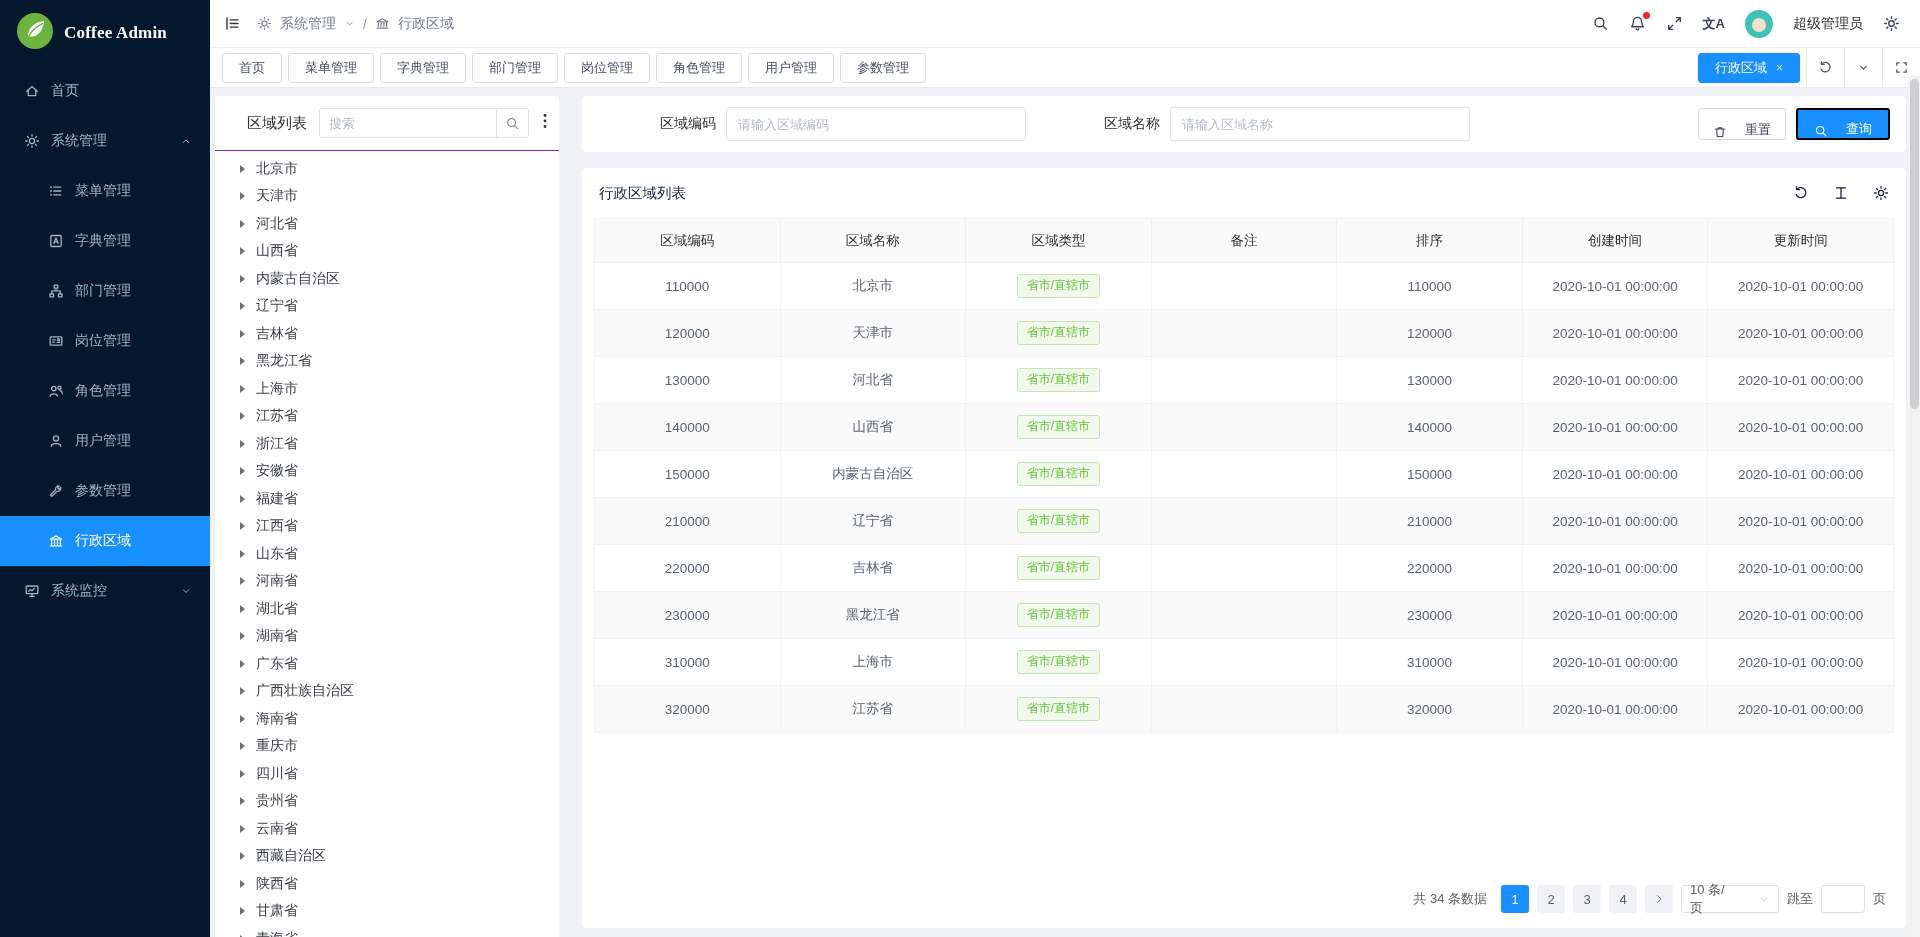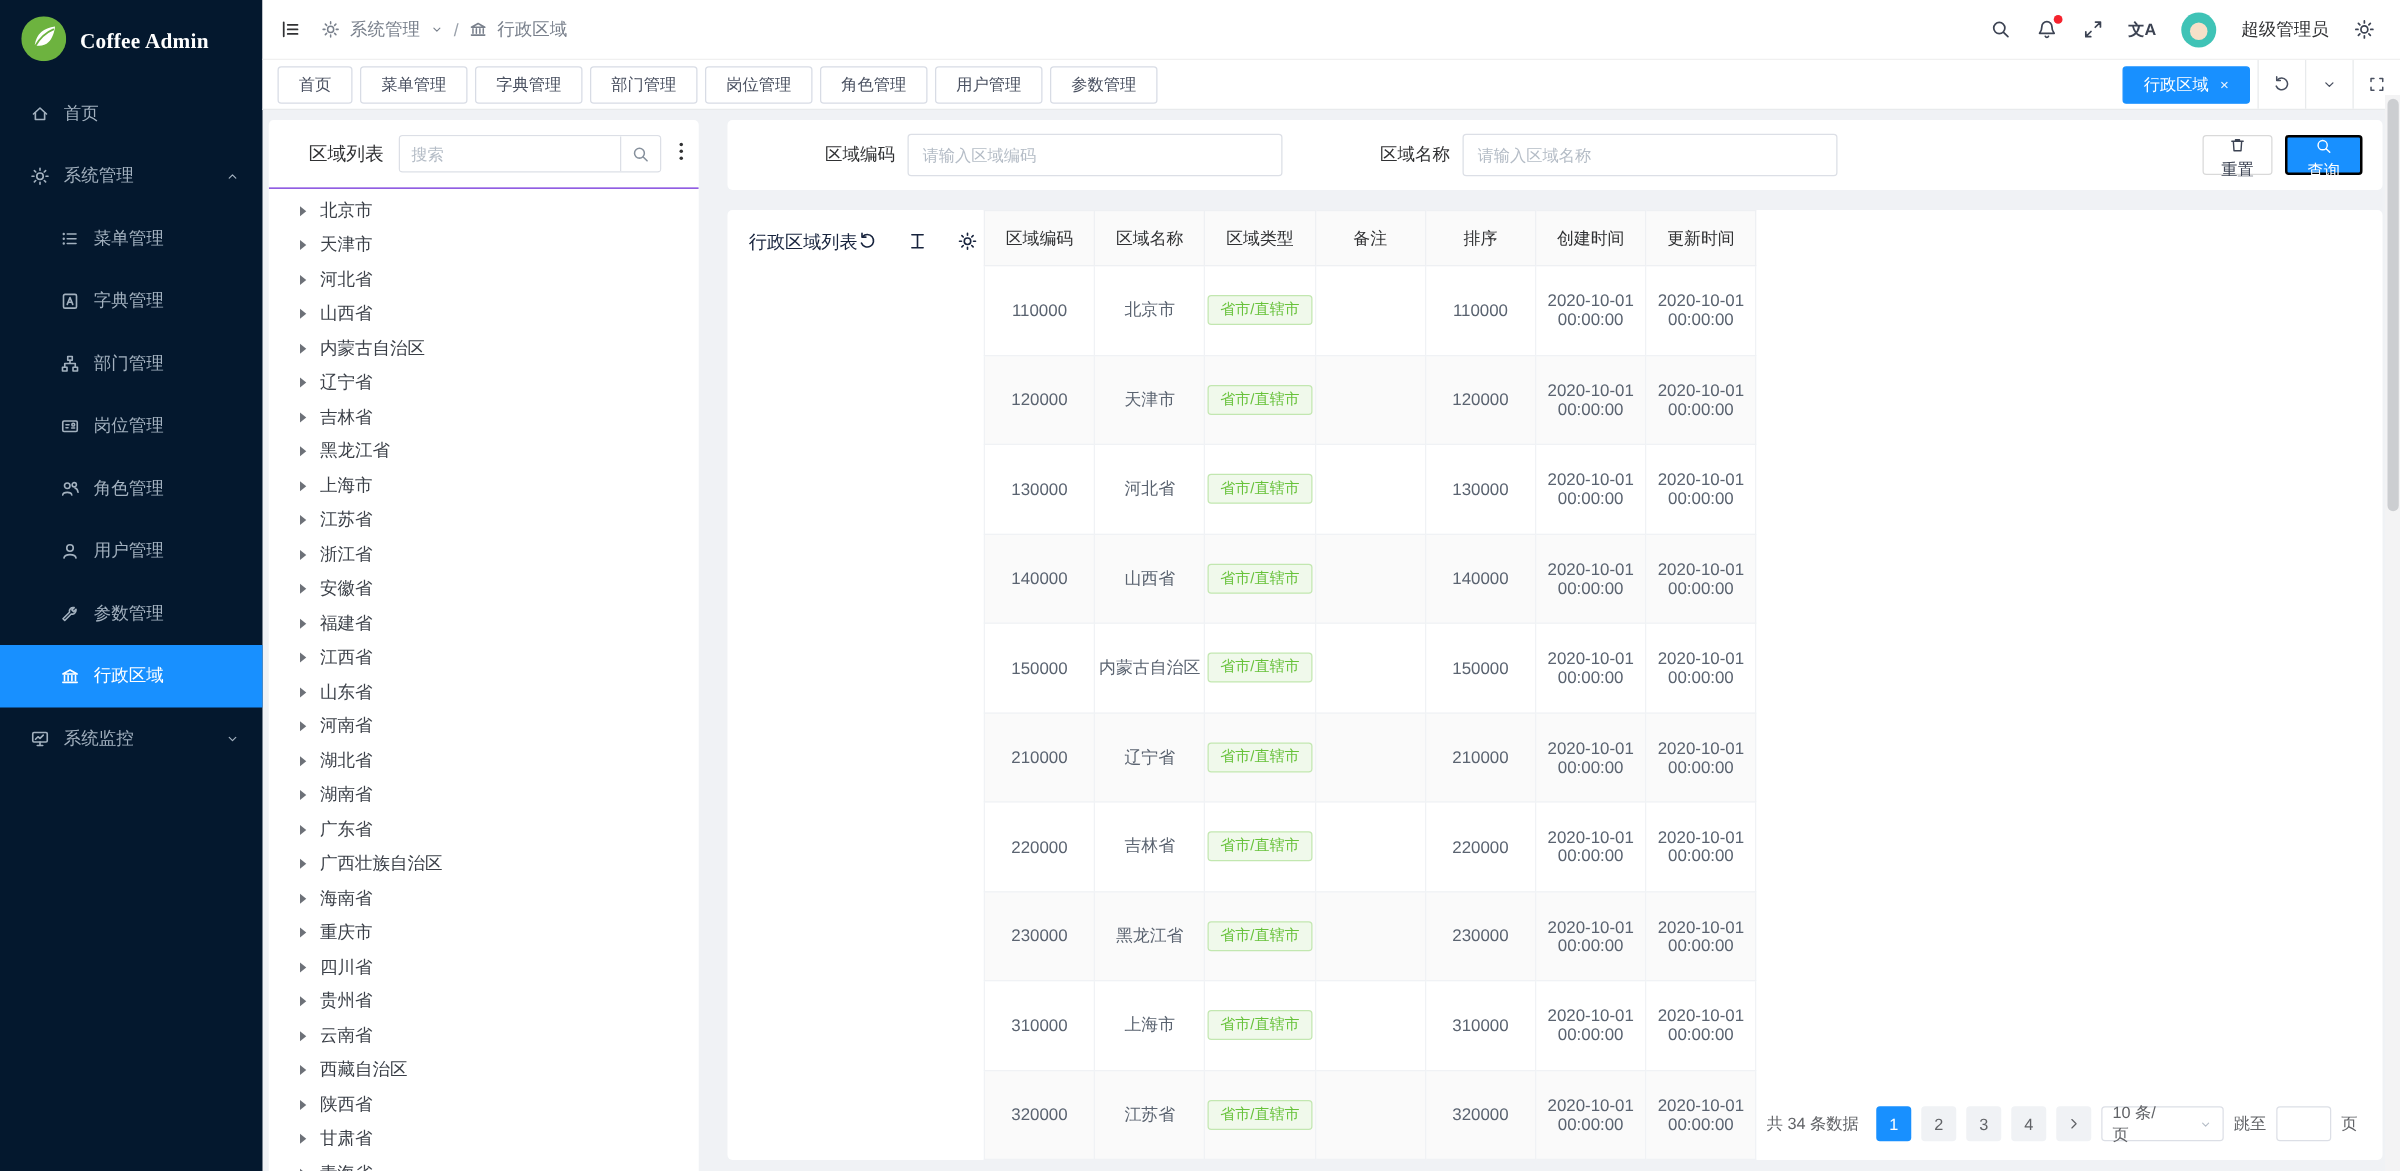--- a/index.html
+++ b/index.html
@@ -57,25 +57,25 @@
   .tri { width:0; height:0; border-left:5px solid #6d7178; border-top:4px solid transparent; border-bottom:4px solid transparent; flex-shrink:0; }
 
   
   .right-col { flex:1; min-width:0; align-self:stretch; display:flex; flex-direction:column; gap:16px; }
 
   .filter-card { background:#fff; border-radius:4px; height:56px; flex-shrink:0; display:flex; align-items:center; padding:0 16px; }
   .f-group { display:flex; align-items:center; }
   .f-label { font-size:14px; color:#303133; margin-right:10px; white-space:nowrap; }
   .f-input { width:300px; height:34px; border:1px solid #dcdfe6; border-radius:3px; padding:0 11px; font-size:13px; color:#606266; outline:none; }
   .f-input::placeholder { color:#b4bcc6; }
-  .btn { height:32px; border-radius:3px; font-size:13px; display:flex; align-items:center; gap:4px; cursor:pointer;flex-direction:column; }
+  .btn { height:32px; border-radius:3px; font-size:13px; display:flex; align-items:flex-end; gap:18px; cursor:pointer; }
   .btn-reset { margin-left:auto; padding:0 14px; border:1px solid #d9d9d9; background:#fff; color:#3c4353; }
   .btn-primary { margin-left:10px; padding:0 16px; border:2px solid #000000; background:#1890ff; color:#fff; }
 
-  .table-card { flex:1; min-height:0; background:#fff; border-radius:4px; display:flex; flex-direction:row; padding:0 12px; }
+  .table-card { flex:1; min-height:0; background:#fff; border-radius:4px; display:flex; flex-direction:column; padding:0 12px; }
   .card-head { height:50px; flex-shrink:0; display:flex; align-items:center; padding:0 5px; }
   .card-title { font-size:14.5px; color:#17233d; }
   .card-tools { margin-left:auto; display:flex; gap:24px; color:#17233d; }
   .card-tools .tool { cursor:pointer; }
 
   table.grid { width:100%; border-collapse:collapse; table-layout:fixed; }
   .grid th { height:44px; background:#fafafa; border:1px solid #eef0f3; font-size:13.5px; font-weight:500; color:#303133; text-align:center; }
   .grid td { height:47px; border:1px solid #f0f2f5; font-size:13.5px; color:#5a6370; text-align:center; }
   .grid tbody tr:nth-child(even) { background:#fafafa; }
   .tag { display:inline-block; padding:3px 9px; font-size:12px; line-height:1.3; color:#67c23a; background:#f0f9eb; border:1px solid #c2e7b0; border-radius:3px; }

